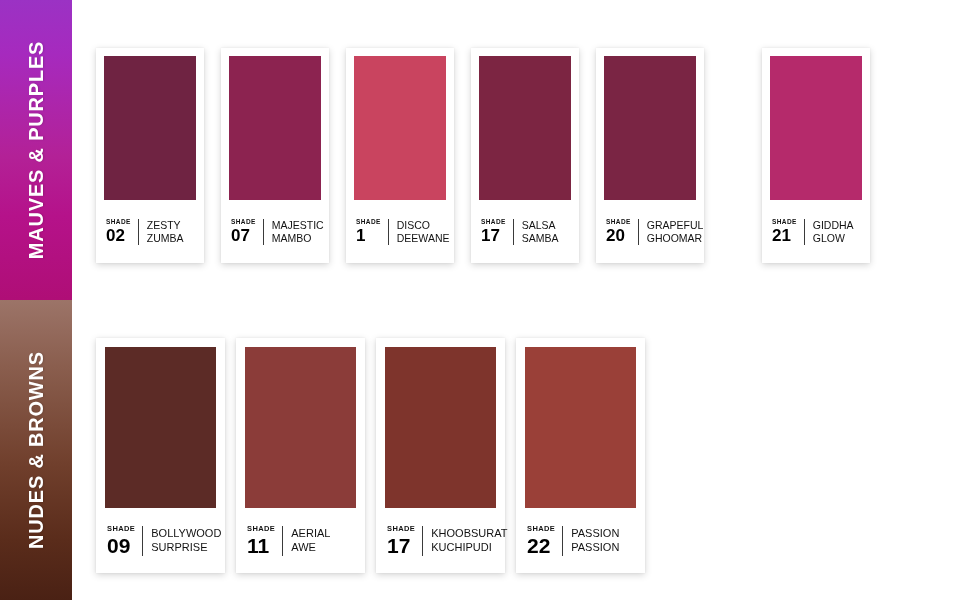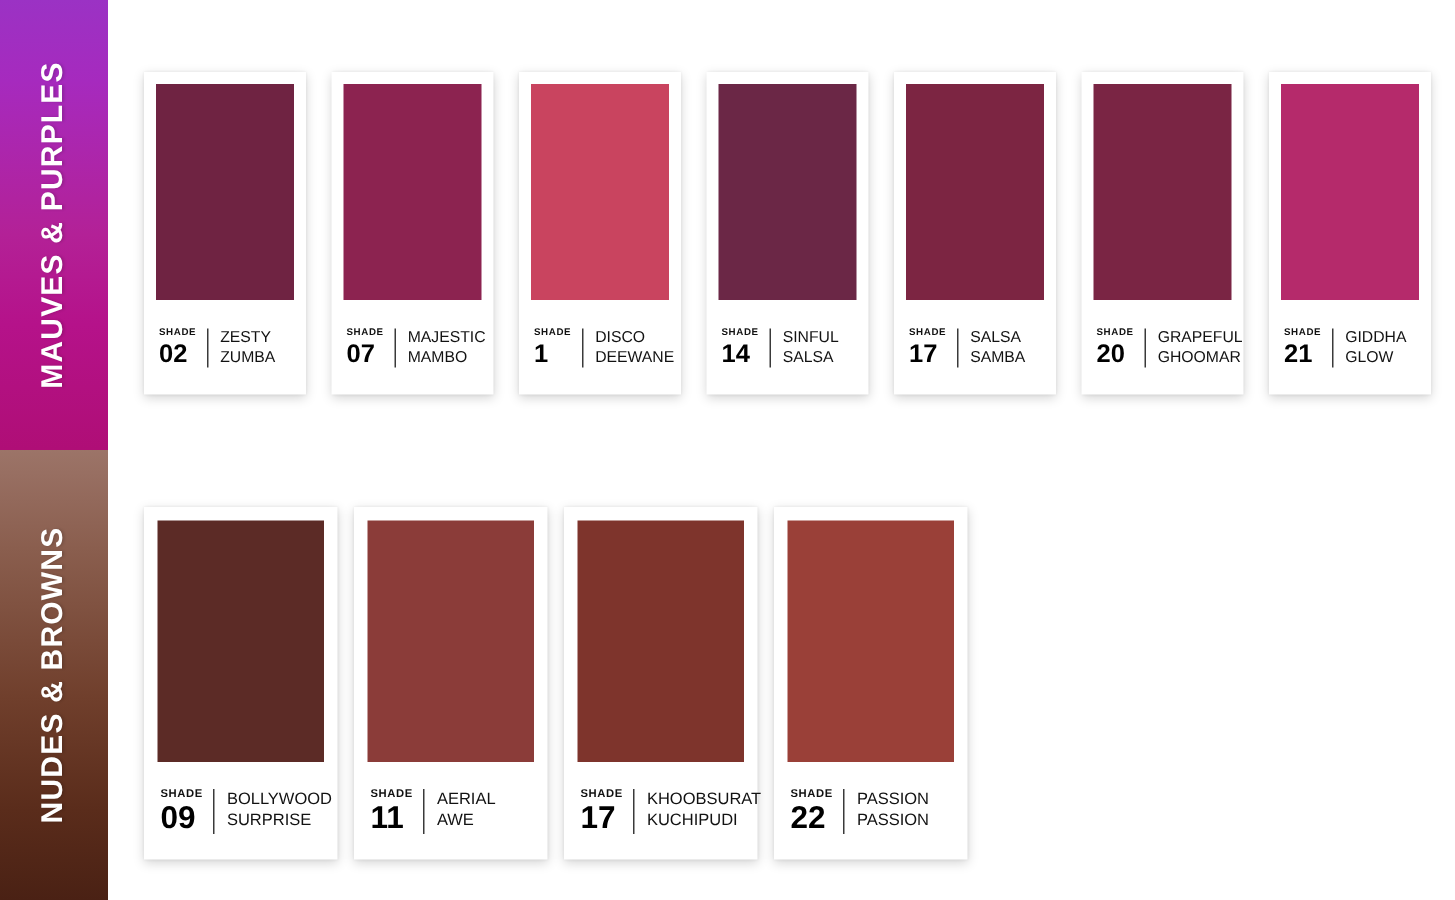--- a/index.html
+++ b/index.html
@@ -74,21 +74,21 @@
     display: flex;
     flex-direction: column;
     box-sizing: border-box;
   }
   .row-top .card {
     width: 108px;
     height: 215px;
     padding: 8px 8px 0 8px;
     margin-right: 17px;
   }
-  .row-top .card:last-child { margin-right: 0; }
+  .row-top .card:last-child { margin-right: 0; margin-left: 41px; }
 
   .row-bottom .card {
     width: 129px;
     height: 235px;
     padding: 9px 9px 0 9px;
     margin-right: 11px;
   }
   .row-bottom .card:last-child { margin-right: 0; }
 
   .swatch {
@@ -199,34 +199,20 @@
           <div class="shade-num">1</div>
         </div>
         <div class="divider"></div>
         <div class="name">
           <span>DISCO</span>
           <span>DEEWANE</span>
         </div>
       </div>
     </div>
 
-    <div class="card">
-      <div class="swatch" style="background-color: rgb(107, 39, 70);"></div>
-      <div class="meta">
-        <div class="shade-block">
-          <div class="shade-word">SHADE</div>
-          <div class="shade-num">14</div>
-        </div>
-        <div class="divider"></div>
-        <div class="name">
-          <span>SINFUL</span>
-          <span>SALSA</span>
-        </div>
-      </div>
-    </div>
 
     <div class="card">
       <div class="swatch" style="background-color: rgb(124, 37, 66);"></div>
       <div class="meta">
         <div class="shade-block">
           <div class="shade-word">SHADE</div>
           <div class="shade-num">17</div>
         </div>
         <div class="divider"></div>
         <div class="name">

